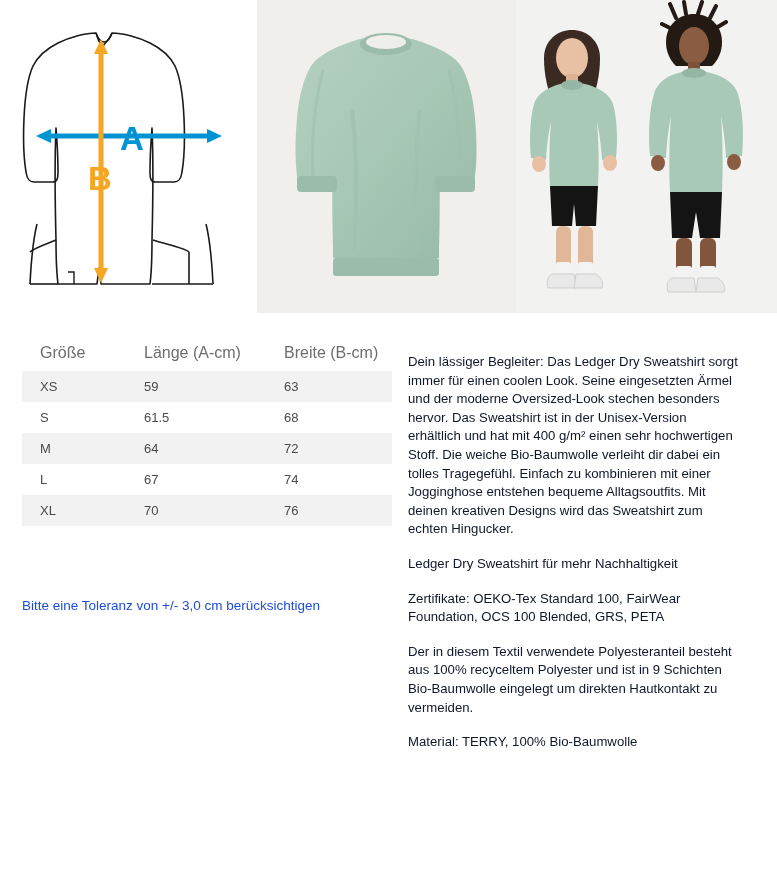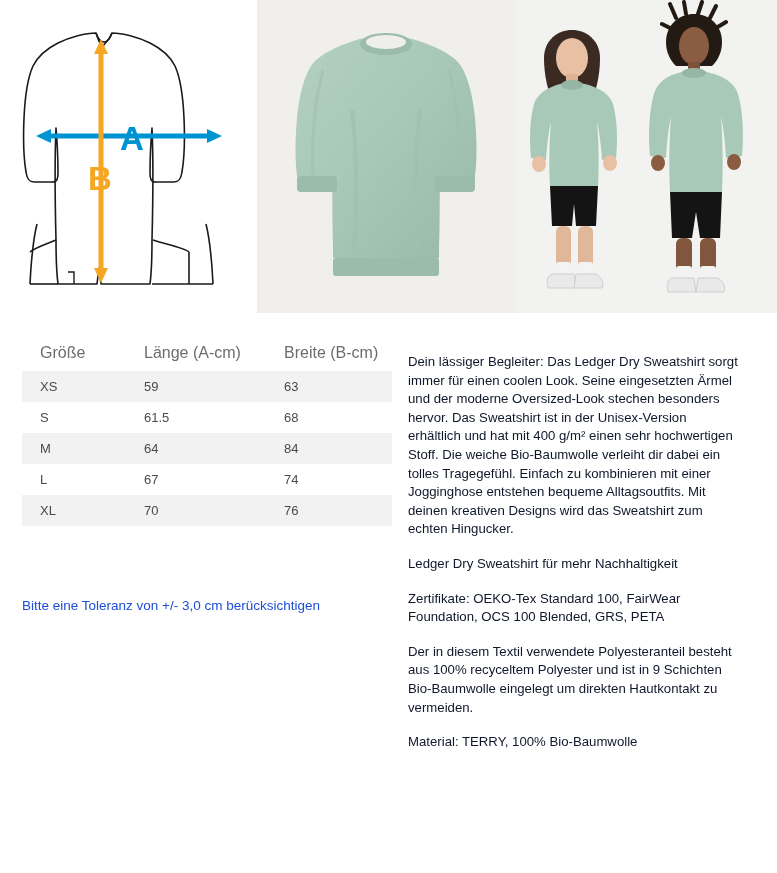--- a/index.html
+++ b/index.html
@@ -265,21 +265,21 @@
             <td class="c2">63</td>
           </tr>
           <tr class="even">
             <td class="c0">S</td>
             <td class="c1">61.5</td>
             <td class="c2">68</td>
           </tr>
           <tr class="odd">
             <td class="c0">M</td>
             <td class="c1">64</td>
-            <td class="c2">84</td>
+            <td class="c2">72</td>
           </tr>
           <tr class="even">
             <td class="c0">L</td>
             <td class="c1">67</td>
             <td class="c2">74</td>
           </tr>
           <tr class="odd">
             <td class="c0">XL</td>
             <td class="c1">70</td>
             <td class="c2">76</td>

